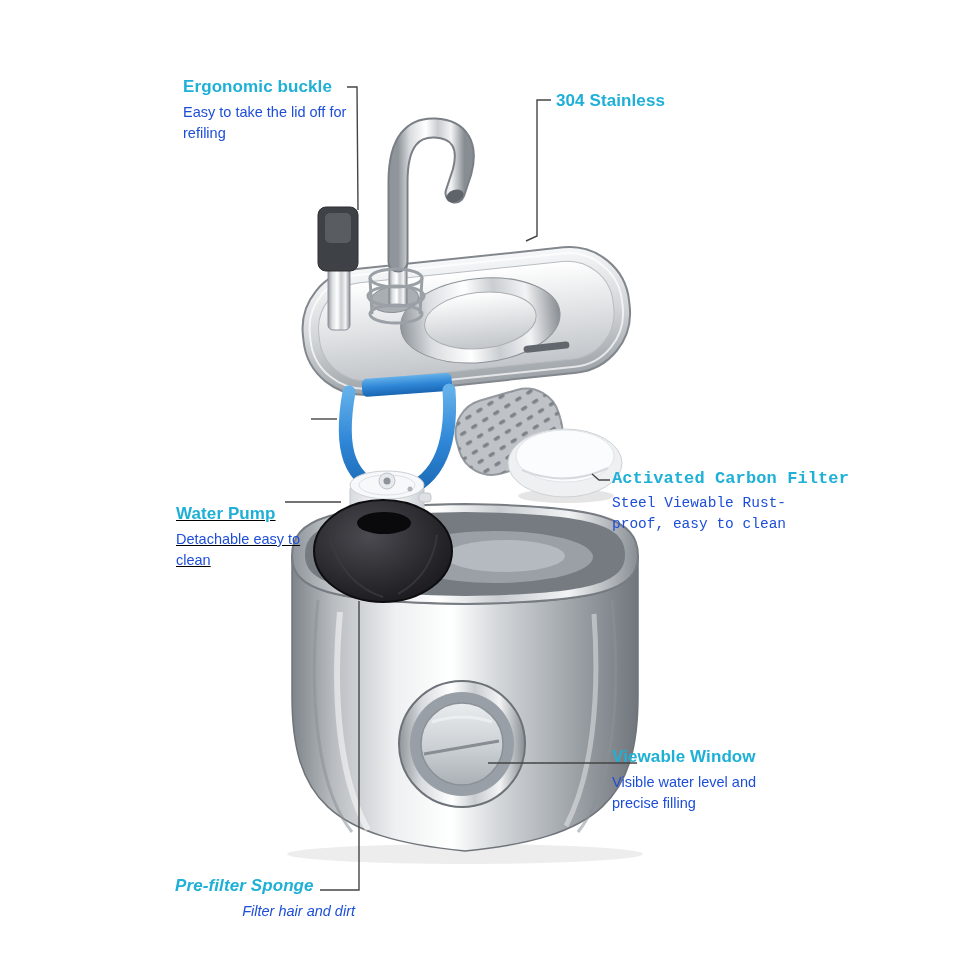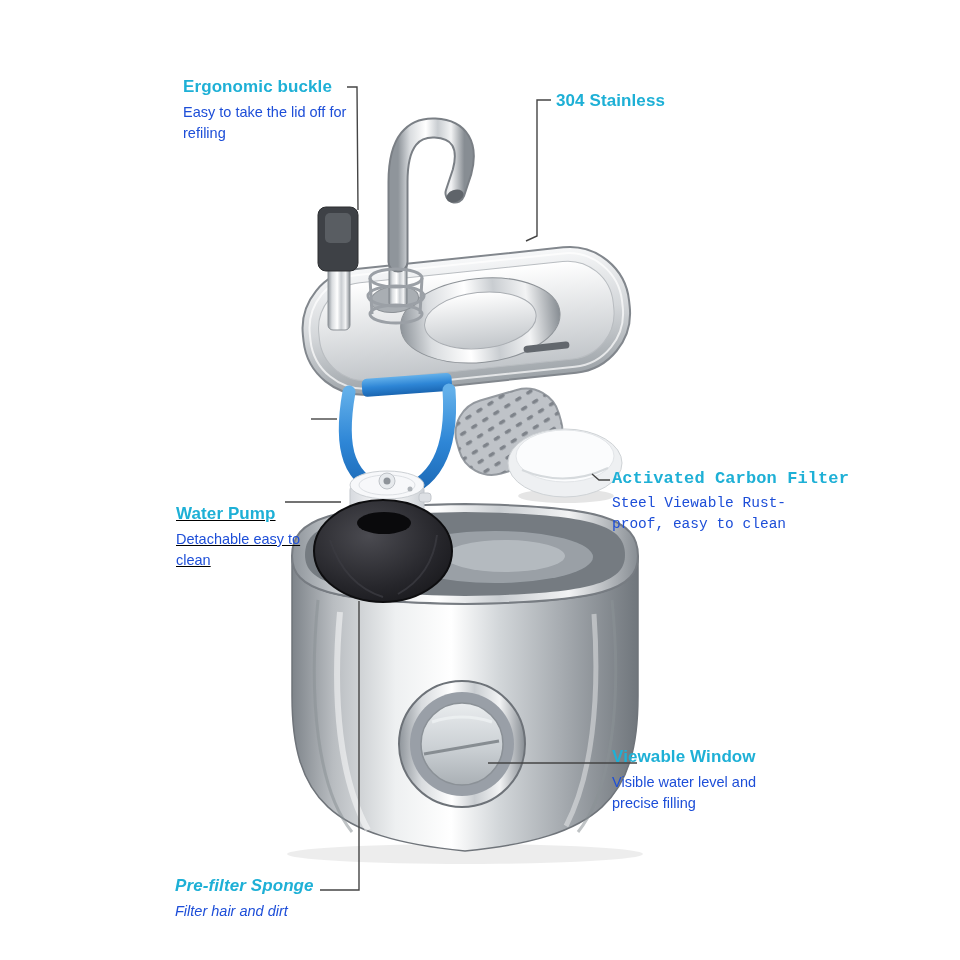--- a/index.html
+++ b/index.html
@@ -185,16 +185,16 @@
     <div class="label-desc" style="width:185px;">Steel Viewable Rust-proof, easy to clean</div>
   </div>
 
   <div class="label" style="left:612px;top:747px;">
     <div class="label-title">Viewable Window</div>
     <div class="label-desc" style="width:160px;">Visible water level and precise filling</div>
   </div>
 
   <div class="label" style="left:175px;top:876px;font-style:italic;">
     <div class="label-title">Pre-filter Sponge</div>
-    <div class="label-desc" style="width:180px;">Filter hair and dirt</div>
+    <div class="label-desc" style="width:180px;text-align:right;">Filter hair and dirt</div>
   </div>
 
 </div>
 
 </body></html>

